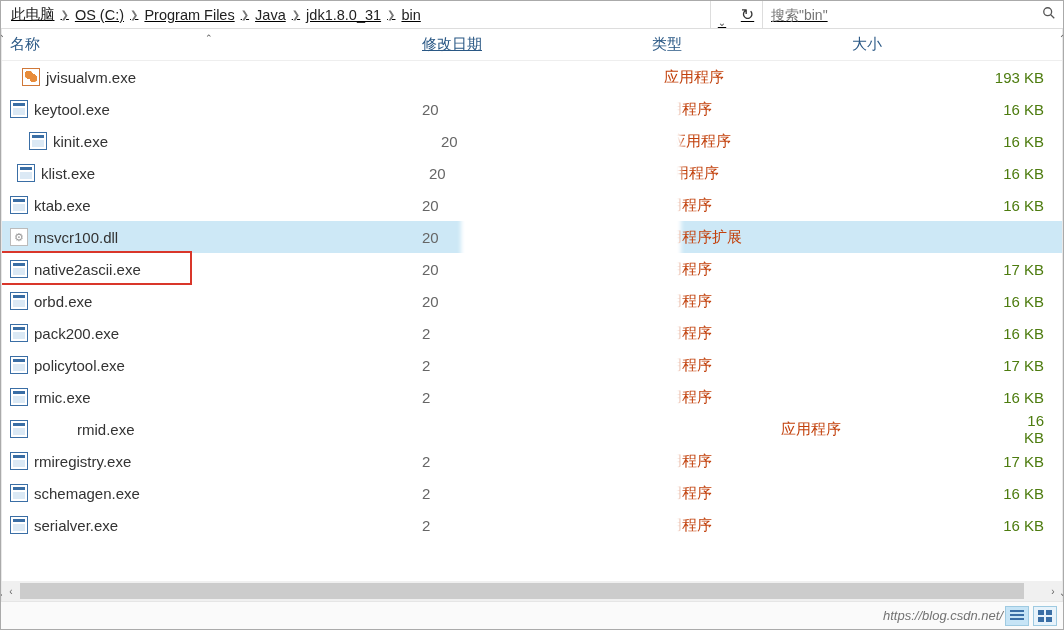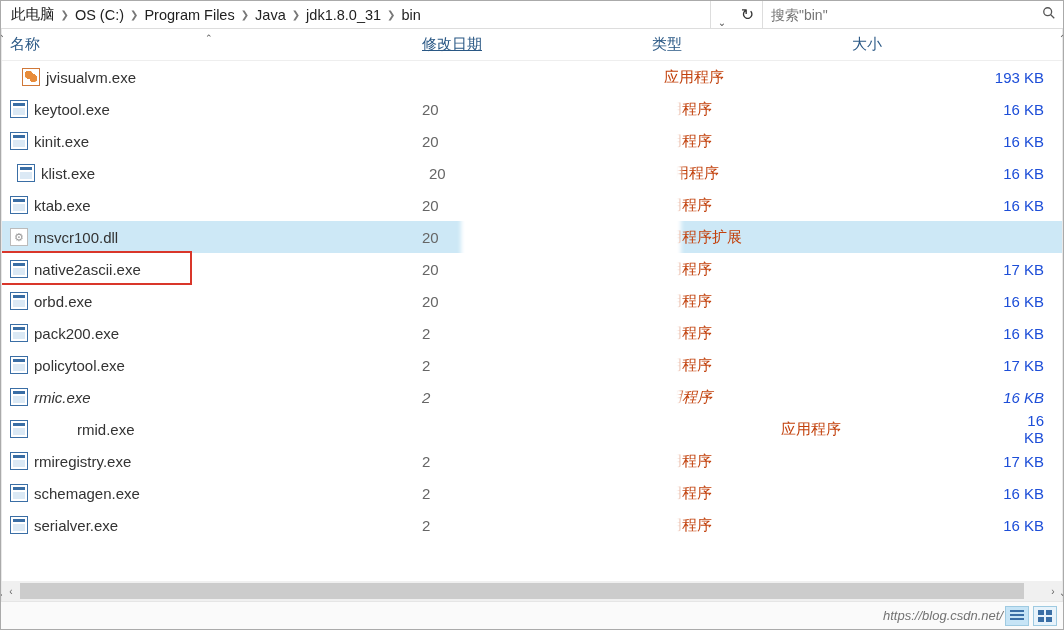--- a/index.html
+++ b/index.html
@@ -1,18 +1,18 @@
 <!DOCTYPE html>
 <html><head>
 <meta charset="utf-8">
 <style>
 * { margin: 0; padding: 0; box-sizing: border-box; font-family: "Microsoft YaHei", "Segoe UI", sans-serif; }
 body { width: 1064px; height: 630px; background: #fff; overflow: hidden; position: relative; border: 1px solid #aaa; }
 
-.addressbar { height: 28px; display: flex; align-items: flex-end; border-bottom: 1px solid #ddd; }
+.addressbar { height: 28px; display: flex; align-items: flex-end; border-bottom: 1px solid #ddd; text-decoration: underline; }
 .crumbs { flex: 1; display: flex; align-items: center; height: 100%; font-size: 14.5px; color: #222; padding-left: 6px; border-right: 1px solid #ddd; }
 .crumb { padding: 0 4px; cursor: default; }
 .sep { color: #777; font-size: 10px; padding: 0 2px; }
 .addr-dd { width: 22px; text-align: center; color: #555; font-size: 10px; }
 .refresh { width: 30px; text-align: center; color: #333; cursor: pointer; border-right: 1px solid #ddd; height: 100%; display: flex; align-items: center; justify-content: center; }
 .search { flex: 1; max-width: 300px; display: flex; align-items: center; height: 100%; }
 .search input { border: none; outline: none; font-size: 14px; padding: 0 8px; flex: 1; color: #888; background: transparent; }
 .search-btn { width: 28px; text-align: center; color: #444; cursor: pointer; }
 
 .main { display: flex; height: calc(100% - 28px - 28px); }
@@ -39,21 +39,21 @@
 .icon-exe { border: 1px solid #3a6ea5; background: #fff; position: relative; }
 .icon-exe::before { content: ""; position: absolute; top: 2px; left: 2px; right: 2px; height: 3px; background: #3a6ea5; }
 .icon-exe::after { content: ""; position: absolute; top: 7px; left: 2px; right: 2px; bottom: 2px; background: #dbe9f5; }
 .icon-jvm { border: 1px solid #d07838; background: #fff; position: relative; }
 .icon-jvm::before { content: ""; position: absolute; inset: 2px; background: radial-gradient(circle at 30% 30%, #e88c3a 35%, transparent 36%), radial-gradient(circle at 70% 60%, #e88c3a 35%, transparent 36%); }
 .icon-dll { border: 1px solid #bbb; background: #fff; position: relative; }
 .icon-dll::before { content: "⚙"; position: absolute; inset: 0; font-size: 11px; color: #999; display: flex; align-items: center; justify-content: center; }
 .row .fname { flex: 0 0 388px; }
 .row .fdate { flex: 0 0 230px; color: #666; }
 .row .ftype { flex: 0 0 200px; color: #c2410c; }
-.row .fsize { flex: 1; color: #1d4ed8; text-align: right; padding-right: 18px; }
+.row .fsize { flex: 1; color: #4d7c0f; text-align: right; padding-right: 18px; }
 
 .highlight-box { position: absolute; border: 2px solid #d9362a; pointer-events: none; }
 
 .hscroll-wrap { display: flex; height: 20px; }
 .hscroll { flex: 1; background: #f0f0f0; position: relative; margin: 0 18px 0 18px; }
 .hscroll .harrow { position: absolute; top: 0; bottom: 0; width: 18px; display: flex; align-items: center; justify-content: center; color: #666; font-size: 10px; cursor: pointer; }
 .hscroll .harrow.left { left: -18px; background:#f0f0f0;}
 .hscroll .harrow.right { right: -18px; background:#f0f0f0;}
 .hscroll .hthumb { position: absolute; top: 2px; bottom: 2px; background: #ccc; }
 
@@ -119,21 +119,21 @@
           <span class="ftype">应用程序</span>
           <span class="fsize">193 KB</span>
         </div>
         <div class="row" style="position: relative;">
           <span class="icon icon-exe"></span>
           <span class="fname">keytool.exe</span>
           <span class="fdate">20</span>
           <span class="ftype">应用程序</span>
           <span class="fsize">16 KB</span>
         </div>
-        <div class="row" style="position: relative;">
+        <div class="row" style="position: relative; margin-left: 19px;">
           <span class="icon icon-exe"></span>
           <span class="fname">kinit.exe</span>
           <span class="fdate">20</span>
           <span class="ftype">应用程序</span>
           <span class="fsize">16 KB</span>
         </div>
         <div class="row" style="position: relative; padding-left: 15px;">
           <span class="icon icon-exe"></span>
           <span class="fname">klist.exe</span>
           <span class="fdate">20</span>
@@ -175,21 +175,21 @@
           <span class="ftype">应用程序</span>
           <span class="fsize">16 KB</span>
         </div>
         <div class="row" style="position: relative;">
           <span class="icon icon-exe"></span>
           <span class="fname">policytool.exe</span>
           <span class="fdate">2</span>
           <span class="ftype">应用程序</span>
           <span class="fsize">17 KB</span>
         </div>
-        <div class="row" style="position: relative; font-style: italic;">
+        <div class="row" style="position: relative;">
           <span class="icon icon-exe"></span>
           <span class="fname">rmic.exe</span>
           <span class="fdate">2</span>
           <span class="ftype">应用程序</span>
           <span class="fsize">16 KB</span>
         </div>
         <div class="row" style="position: relative; gap: 43px;">
           <span class="icon icon-exe"></span>
           <span class="fname">rmid.exe</span>
           <span class="fdate">2</span>

